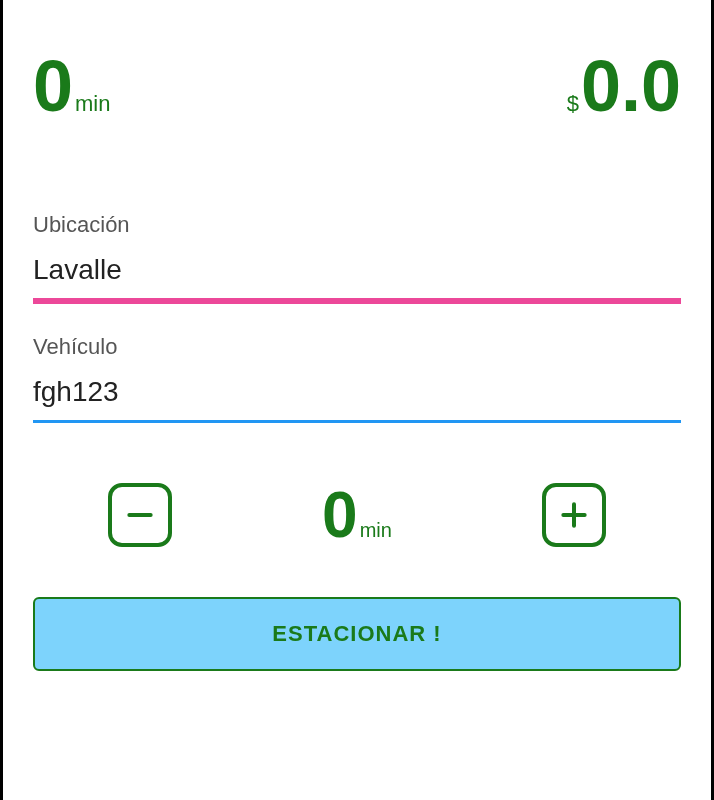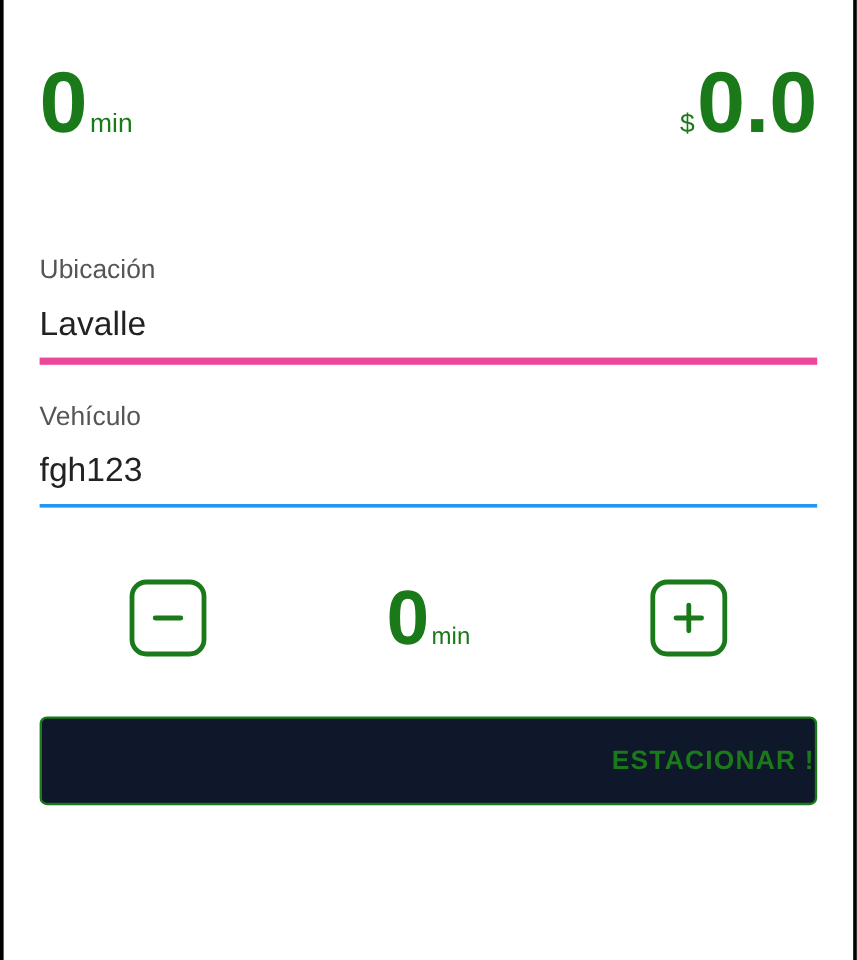--- a/index.html
+++ b/index.html
@@ -112,27 +112,27 @@
     .stepper-unit {
       font-size: 20px;
       font-weight: 400;
       margin-left: 2px;
     }
     .primary-btn {
       width: 100%;
       padding: 22px 0;
       border: 2px solid #1a7a1a;
       border-radius: 6px;
-      background: #0f172a;
+      background: #7dd3fc;
       color: #1a7a1a;
       font-size: 22px;
       font-weight: 700;
       letter-spacing: 1px;
       cursor: pointer;
-      text-align: right;
+      text-align: center;
     }
   </style>
 </head>
 <body>
 
 <div class="container">
 
   <div class="top-row">
     <div class="time-display">
       <span class="time-value">0</span>

